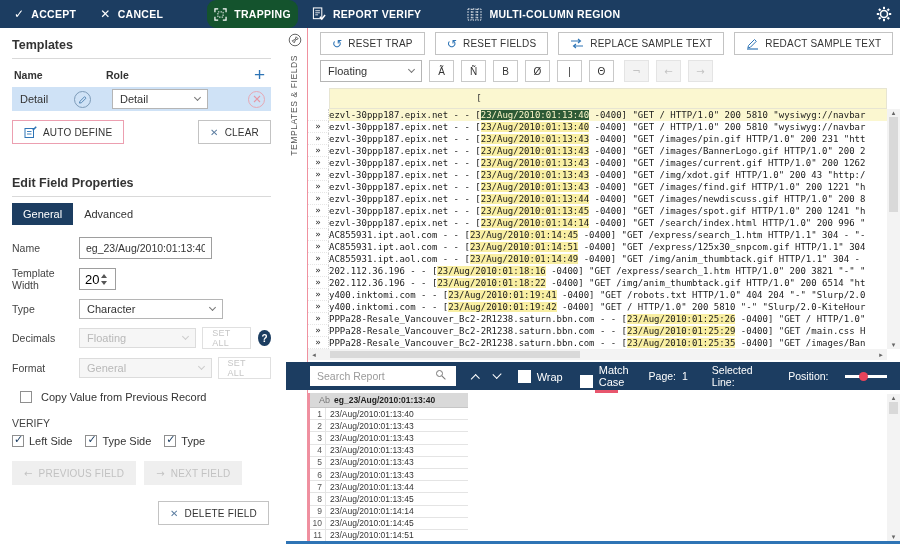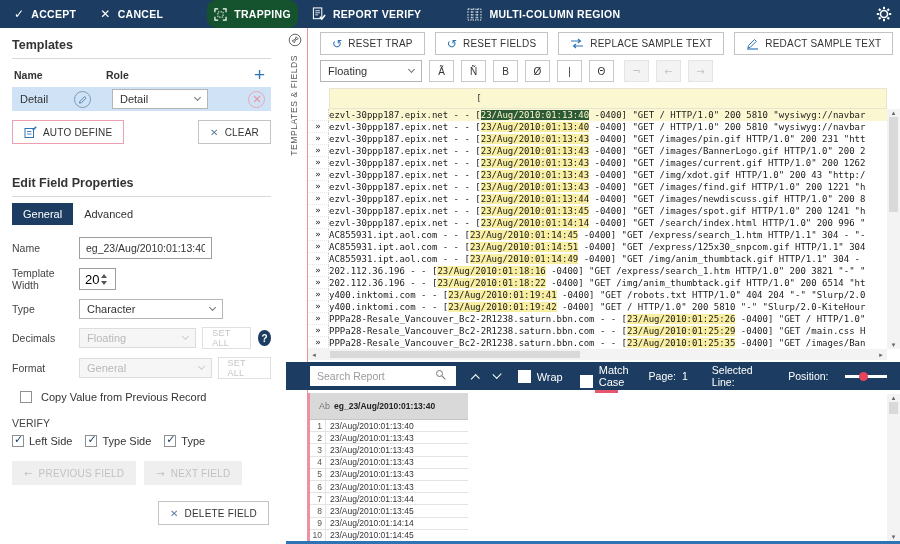--- a/index.html
+++ b/index.html
@@ -128,21 +128,21 @@
   .sb-cb .cb { border:none; width:13px; height:13px; }
   .sb-right { margin-left:auto; display:flex; align-items:center; gap:6px; font-size:10.5px; padding-right:13px; }
   .sb-right .lbl { margin-left:18px; }
   .slider { width:54px; height:3px; background:#fff; position:relative; margin-left:10px; }
   .sliderdot { position:absolute; left:35%; top:-3px; width:9px; height:9px; border-radius:50%; background:#e8435a; }
   .pinkhandle { position:absolute; left:287px; top:362px; width:23px; height:3px; background:#e8566d; }
 
   
   .fieldtable { position:absolute; left:0; top:365px; width:160px; border-left:2px solid #ef8fa0;
     font-size:8.5px; background:#fff; }
-  .ft-head { display:flex; align-items:center; background:#d9d9d9; height:27px;
+  .ft-head { display:flex; align-items:center; background:#d9d9d9; height:15px;
     border-bottom:1px solid #c6c6c6; padding-left:9px; gap:4px; }
   .ft-ab { color:#777; font-size:9px; }
   .ft-name { color:#222; font-weight:bold; font-size:8.5px; }
   .ft-row { display:flex; height:12.2px; align-items:center; border-bottom:1px solid #e4e4e4; }
   .ft-num { width:16px; flex:none; text-align:right; padding-right:3px; color:#555; border-right:1px solid #e4e4e4; height:100%; display:flex; align-items:center; justify-content:flex-end; }
   .ft-val { padding-left:4px; color:#333; white-space:nowrap; }
   .btm-vscroll { position:absolute; right:0; top:366px; bottom:3px; width:13px; background:#f3f3f3;
     display:flex; flex-direction:column; align-items:center; font-size:7px; color:#666; }
   .btm-vscroll .vthumb { height:12px; }
   .btm-vscroll .spacer { flex:1; }

